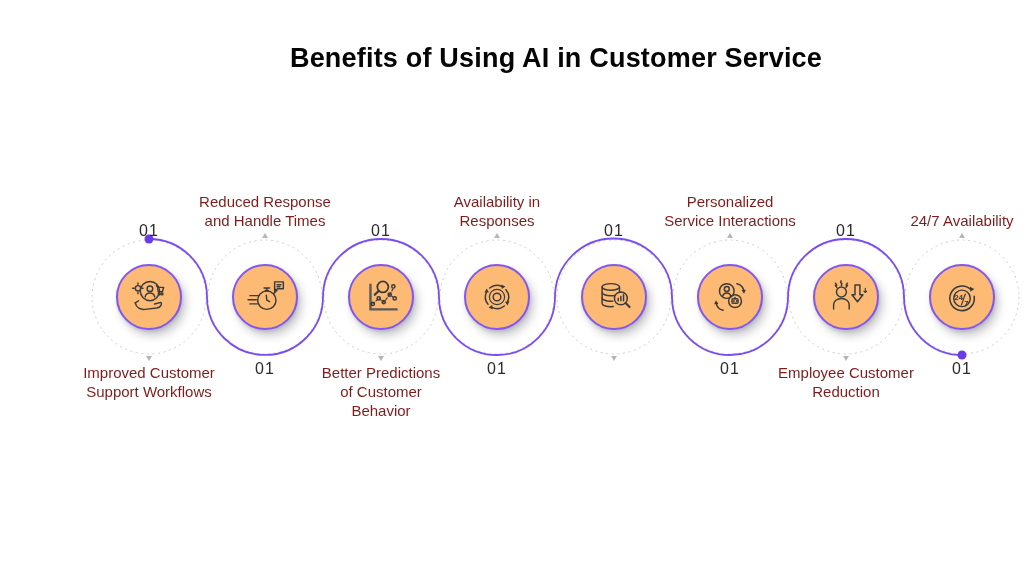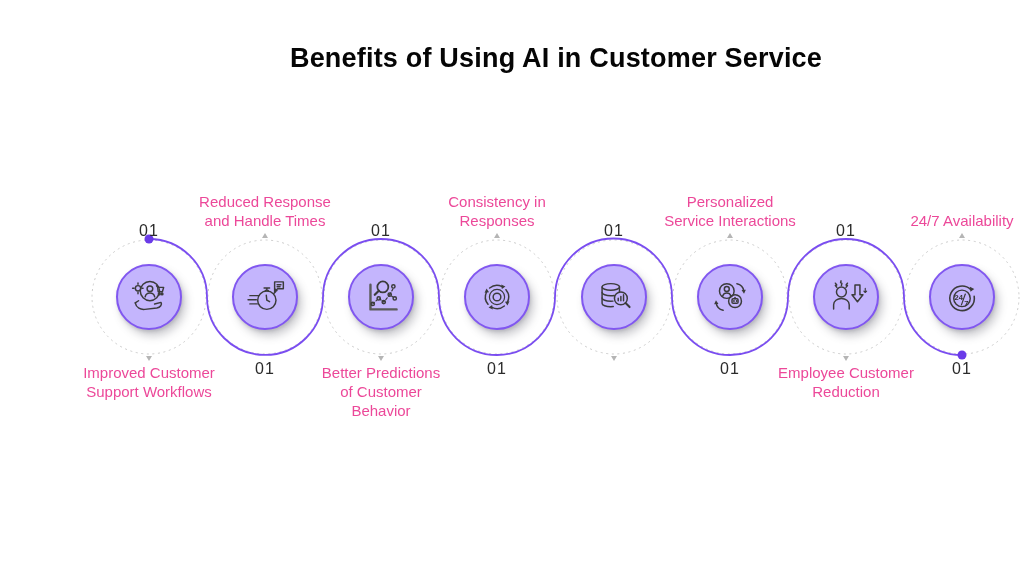--- a/index.html
+++ b/index.html
@@ -15,29 +15,29 @@
   svg.bg { position:absolute; left:0; top:0; pointer-events:none; }
   .item { position:absolute; top:0; height:577px; width:210px; }
   .num {
     position:absolute; left:0; right:0; text-align:center;
     font-size:16px; font-weight:500; color:#2b2b2b; letter-spacing:1px;
   }
   .num-top { top:222px; }
   .num-bottom { top:360px; }
   .label {
     position:absolute; left:0; right:0; text-align:center;
-    font-size:15px; line-height:1.26; font-weight:500; color:#ec4899;
+    font-size:15px; line-height:1.26; font-weight:500; color:#7f1d1d;
     white-space:pre-line;
   }
   .label-top { bottom:346px; }
   .label-bottom { top:364px; }
   .disc {
     position:absolute; top:264px; left:50%; transform:translateX(-50%);
     width:66px; height:66px; box-sizing:border-box;
-    border:2px solid #8157f0; border-radius:50%; background:#c4b5fd;
+    border:2px solid #8157f0; border-radius:50%; background:#fdba74;
     display:flex; align-items:center; justify-content:center;
     box-shadow: 4px 6px 9px rgba(85,85,100,.30), 1px 2px 3px rgba(85,85,100,.18);
   }
   .disc svg { display:block; }
   .ic { stroke:#3b3b3b; fill:none; stroke-width:1.6; stroke-linecap:round; stroke-linejoin:round; }
   .logo { position:absolute; left:25px; top:532px; display:flex; align-items:center; gap:8px; }
   .logo-mark { display:flex; align-items:flex-start; }
   .mark-main {
     display:flex; flex-direction:row;
     font-family:"DejaVu Sans Mono", monospace; font-weight:bold;
@@ -144,21 +144,21 @@
         <circle cx="26" cy="13" r="6" stroke-width="1.9"></circle>
         <path d="M21.6 17.2 L17.2 21.6" stroke-width="2.4"></path>
       </svg>
     </div>
     <div class="label label-bottom">Better Predictions
 of Customer
 Behavior</div>
   </div>
 
   <div class="item" style="left:348px">
-    <div class="label label-top">Consistency in
+    <div class="label label-top">Availability in
 Responses</div>
     <div class="disc">
       <svg width="44" height="44" viewBox="0 0 48 48" class="ic">
         <circle cx="24" cy="24" r="4.2"></circle>
         <circle cx="24" cy="24" r="8.3" stroke-width="1.3"></circle>
         <g>
           <path d="M16 14.2 A12.6 12.6 0 0 1 29.5 12.6"></path>
           <polygon points="28.6,10.4 33.2,12.6 29.3,15.3" fill="#3b3b3b" stroke="none"></polygon>
         </g>
         <g transform="rotate(90 24 24)">

